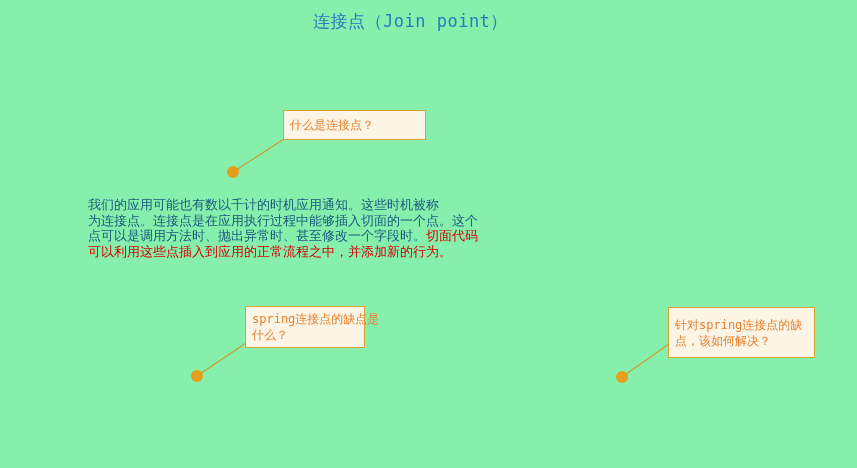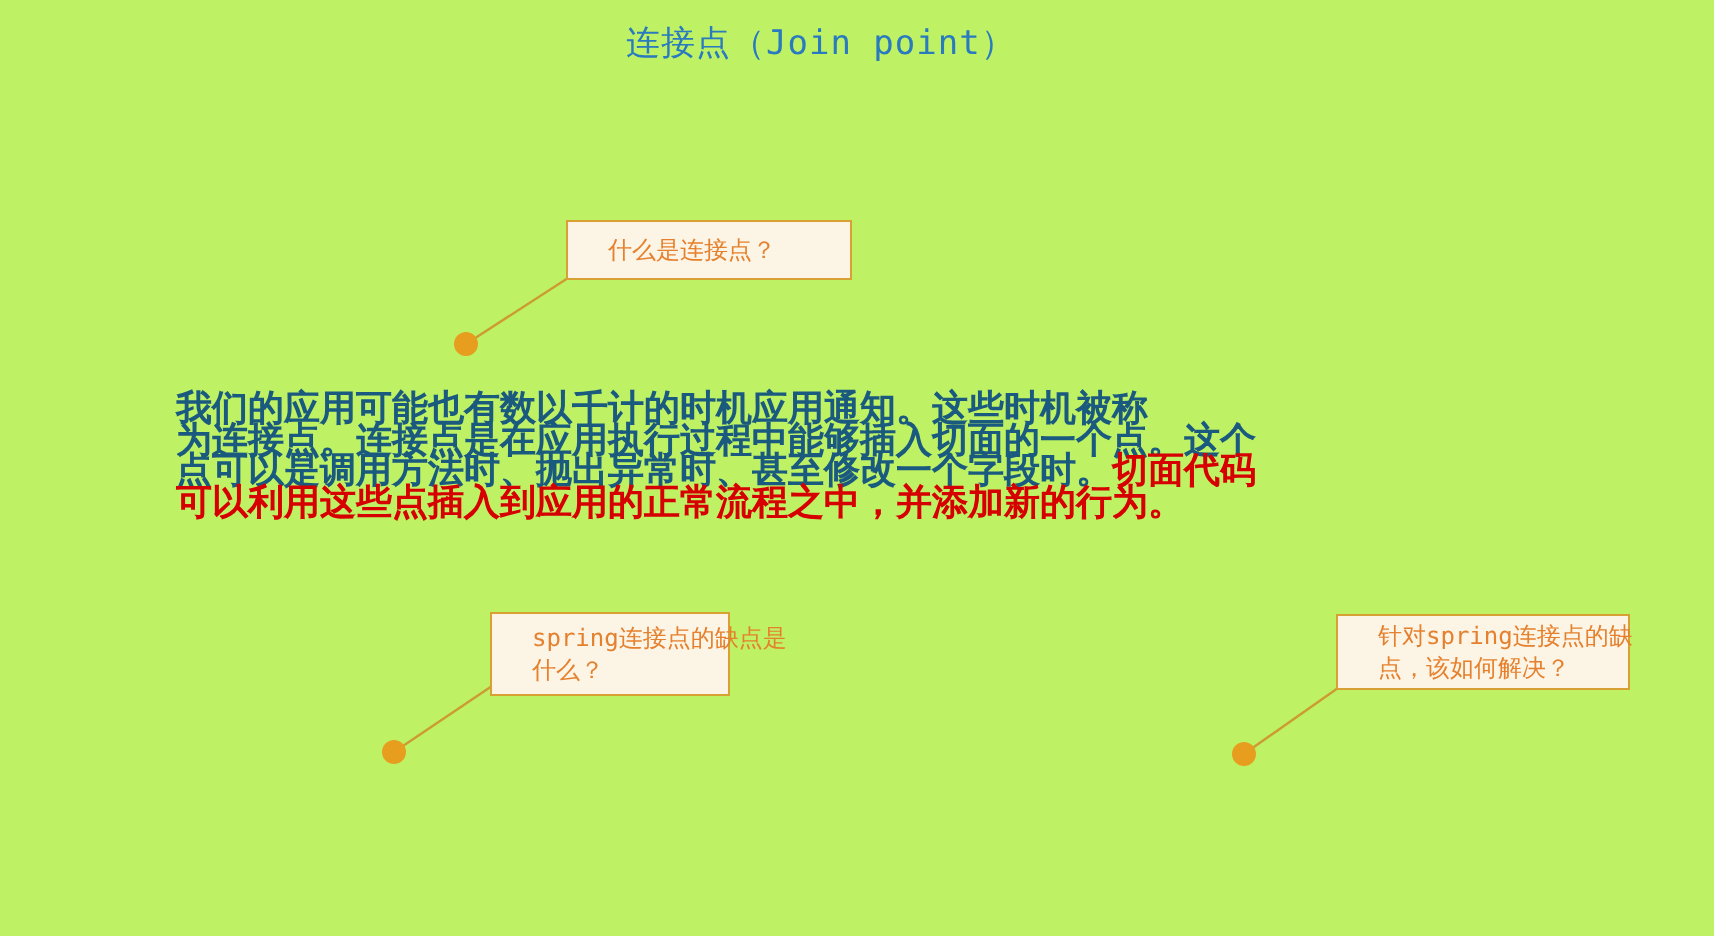--- a/index.html
+++ b/index.html
@@ -5,21 +5,21 @@
   html, body {
     margin: 0;
     padding: 0;
     background: #ffffff;
     font-family: "DejaVu Sans Mono", "Liberation Mono", monospace;
   }
   .canvas {
     position: relative;
     width: 857px;
     height: 468px;
-    background: #bef264;
+    background: #86efac;
     overflow: hidden;
   }
   .page-title {
     position: absolute;
     left: 313px;
     top: 10px;
     margin: 0;
     font-size: 17px;
     font-weight: normal;
     color: #2A7ABF;
@@ -45,33 +45,32 @@
   .callout {
     position: absolute;
     box-sizing: border-box;
     background: #FCF4E5;
     border: 1.5px solid #D9A133;
     color: #E5812E;
     font-size: 12px;
     line-height: 16px;
     display: flex;
     align-items: center;
-    padding-left: 20px;
+    padding-left: 6px;
     white-space: pre;
   }
   .callout-1 { left: 283px; top: 110px; width: 143px; height: 30px; }
   .callout-2 { left: 245px; top: 306px; width: 120px; height: 42px; }
-  .callout-3 { left: 668px; top: 307px; width: 147px; height: 38px; }
+  .callout-3 { left: 668px; top: 307px; width: 147px; height: 51px; }
   .note {
     position: absolute;
     color: #1B5A7F;
-    font-size: 18px;
+    font-size: 13px;
     line-height: 15.5px;
     white-space: pre;
-    font-weight: bold;
   }
   .note-1 { left: 88px;  top: 197px; width: 420px; }
   .note-2 { left: 68px;  top: 386px; width: 380px; }
   .note-3 { left: 490px; top: 400px; width: 360px; }
   .note .highlight {
     color: #D60000;
   }
 </style>
 </head>
 <body>

